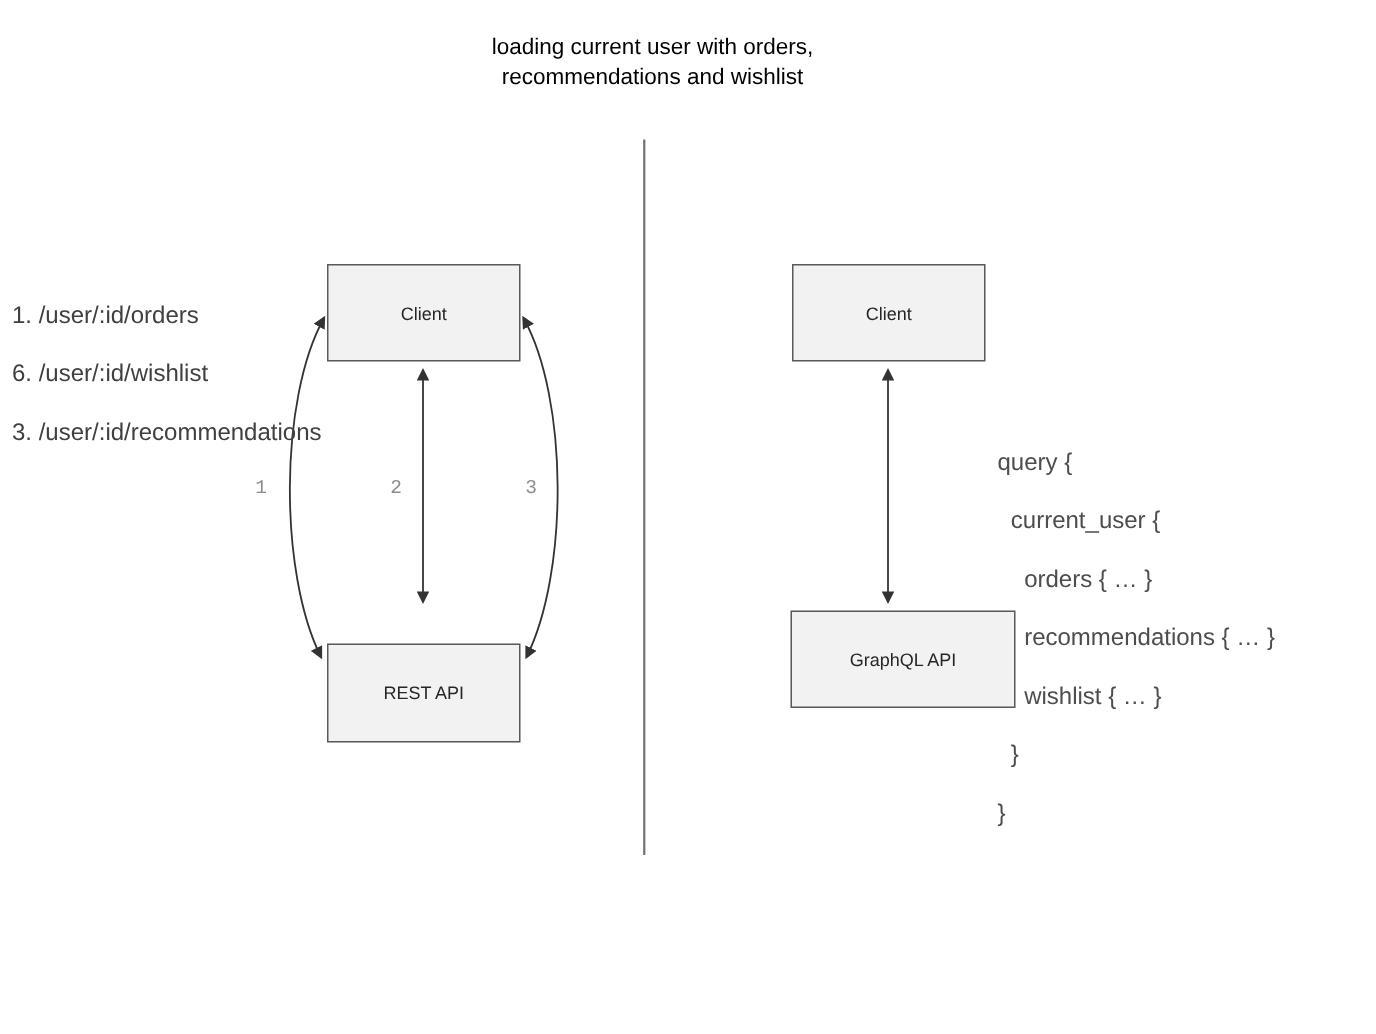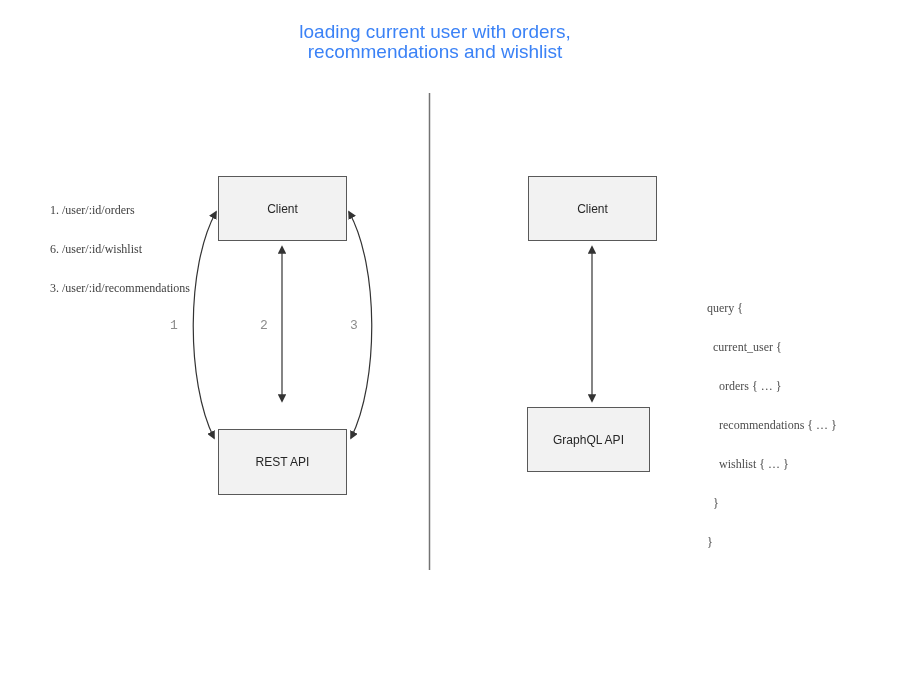--- a/index.html
+++ b/index.html
@@ -10,49 +10,48 @@
     background: #ffffff;
     overflow: hidden;
     font-family: "Liberation Sans", sans-serif;
   }
   .title {
     position: absolute;
     top: 22px;
     left: 0;
     width: 870px;
     text-align: center;
-    font-size: 19px;
+    font-size: 15px;
     line-height: 20px;
-    color: #3b82f6;
+    color: #000000;
   }
   svg.diagram-lines {
     position: absolute;
     top: 0; left: 0;
   }
   .box {
     position: absolute;
     background: #f2f2f2;
     border: 1.5px solid #595959;
     box-sizing: border-box;
     display: flex;
     align-items: center;
     justify-content: center;
     font-size: 12px;
     color: #262626;
   }
   .box-client-left  { left: 218px; top: 176px; width: 129px; height: 65px; }
   .box-rest-api     { left: 218px; top: 429px; width: 129px; height: 66px; }
   .box-client-right { left: 528px; top: 176px; width: 129px; height: 65px; }
-  .box-graphql-api  { left: 527px; top: 407px; width: 123px; height: 65px; }
+  .box-graphql-api  { left: 527px; top: 407px; width: 150px; height: 65px; }
   .mono {
-    font-family: Liberation Serif, serif;
-    font-size: 12px;
+    font-family: Liberation Sans, sans-serif;
+    font-size: 16px;
     line-height: 13px;
     white-space: pre;
-    margin-left: 42px;
   }
   .endpoint-list {
     position: absolute;
     left: 8px;
     top: 178px;
     color: #404040;
   }
   .query-block {
     position: absolute;
     left: 665px;

